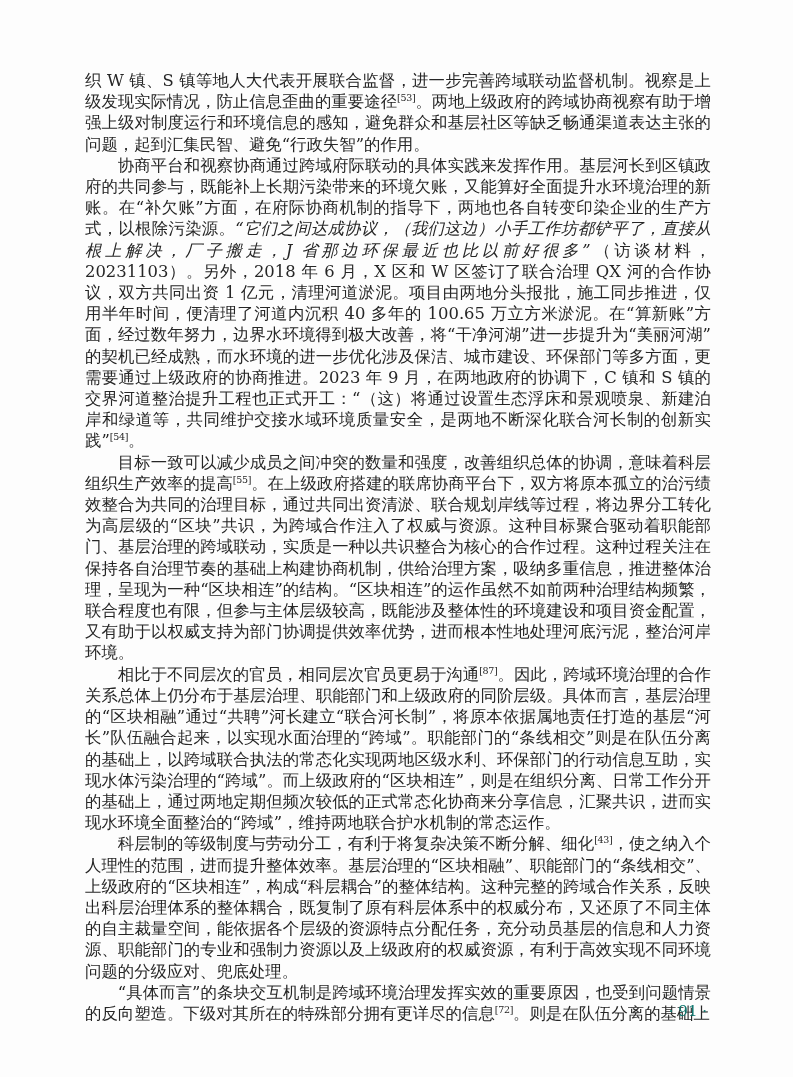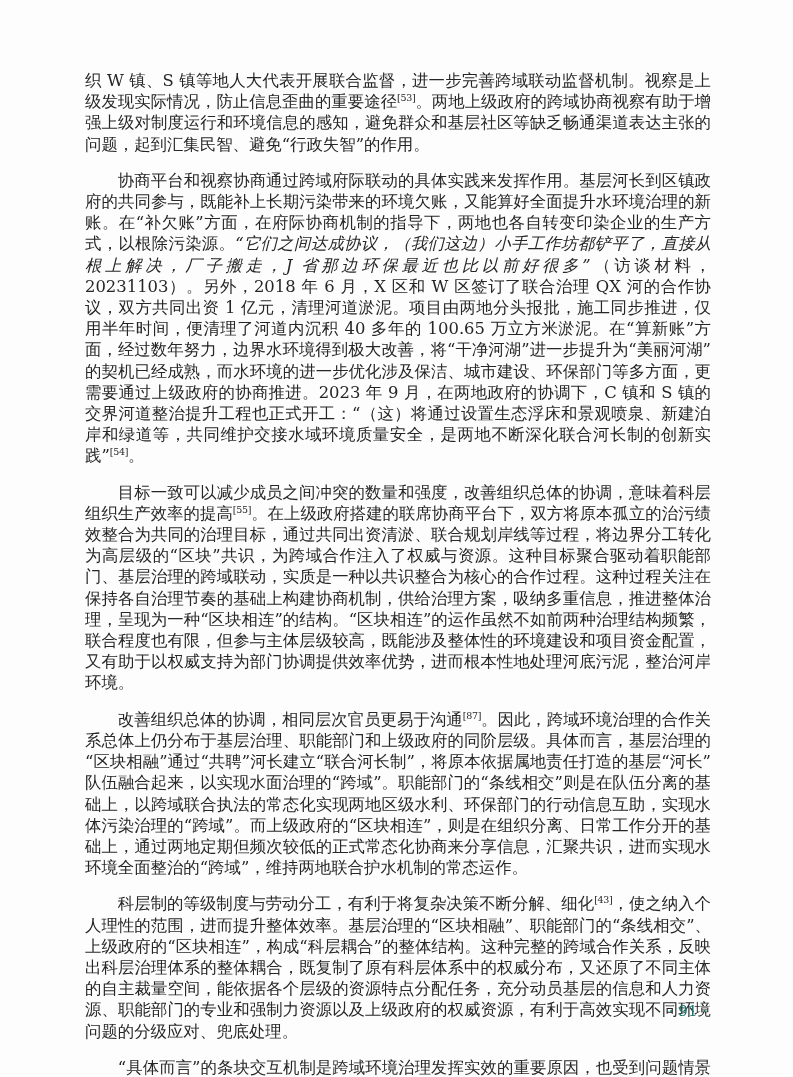--- a/index.html
+++ b/index.html
@@ -25,21 +25,20 @@
     line-height: 21.2px;
     text-align: justify;
     text-justify: inter-character;
   }
   .para {
     margin: 0;
     padding: 0;
   }
   .para.indent {
     text-indent: 2em;
-    margin-top: 15px;
   }
   .kai {
     font-style: italic;
   }
   sup.ref {
     font-size: 9.5px;
     line-height: 0;
     vertical-align: super;
     letter-spacing: -0.3px;
   }
@@ -52,20 +51,20 @@
   }
 </style>
 </head>
 <body>
 
 <div class="page">
   <div class="content">
       <p class="para"><span>织 W 镇、S 镇等地人大代表开展联合监督，进一步完善跨域联动监督机制。视察是上级发现实际情况，防止信息歪曲的重要途径</span><sup class="ref">[53]</sup><span>。两地上级政府的跨域协商视察有助于增强上级对制度运行和环境信息的感知，避免群众和基层社区等缺乏畅通渠道表达主张的问题，起到汇集民智、避免“行政失智”的作用。</span></p>
       <p class="para indent"><span>协商平台和视察协商通过跨域府际联动的具体实践来发挥作用。基层河长到区镇政府的共同参与，既能补上长期污染带来的环境欠账，又能算好全面提升水环境治理的新账。在“补欠账”方面，在府际协商机制的指导下，两地也各自转变印染企业的生产方式，以根除污染源。</span><span class="kai">“它们之间达成协议，（我们这边）小手工作坊都铲平了，直接从根上解决，厂子搬走，J 省那边环保最近也比以前好很多”</span><span>（访谈材料，20231103）。另外，2018 年 6 月，X 区和 W 区签订了联合治理 QX 河的合作协议，双方共同出资 1 亿元，清理河道淤泥。项目由两地分头报批，施工同步推进，仅用半年时间，便清理了河道内沉积 40 多年的 100.65 万立方米淤泥。在“算新账”方面，经过数年努力，边界水环境得到极大改善，将“干净河湖”进一步提升为“美丽河湖”的契机已经成熟，而水环境的进一步优化涉及保洁、城市建设、环保部门等多方面，更需要通过上级政府的协商推进。2023 年 9 月，在两地政府的协调下，C 镇和 S 镇的交界河道整治提升工程也正式开工：“（这）将通过设置生态浮床和景观喷泉、新建泊岸和绿道等，共同维护交接水域环境质量安全，是两地不断深化联合河长制的创新实践”</span><sup class="ref">[54]</sup><span>。</span></p>
       <p class="para indent"><span>目标一致可以减少成员之间冲突的数量和强度，改善组织总体的协调，意味着科层组织生产效率的提高</span><sup class="ref">[55]</sup><span>。在上级政府搭建的联席协商平台下，双方将原本孤立的治污绩效整合为共同的治理目标，通过共同出资清淤、联合规划岸线等过程，将边界分工转化为高层级的“区块”共识，为跨域合作注入了权威与资源。这种目标聚合驱动着职能部门、基层治理的跨域联动，实质是一种以共识整合为核心的合作过程。这种过程关注在保持各自治理节奏的基础上构建协商机制，供给治理方案，吸纳多重信息，推进整体治理，呈现为一种“区块相连”的结构。“区块相连”的运作虽然不如前两种治理结构频繁，联合程度也有限，但参与主体层级较高，既能涉及整体性的环境建设和项目资金配置，又有助于以权威支持为部门协调提供效率优势，进而根本性地处理河底污泥，整治河岸环境。</span></p>
-      <p class="para indent"><span>改善组织总体的协调，相同层次官员更易于沟通</span><sup class="ref">[87]</sup><span>。因此，跨域环境治理的合作关系总体上仍分布于基层治理、职能部门和上级政府的同阶层级。具体而言，基层治理的“区块相融”通过“共聘”河长建立“联合河长制”，将原本依据属地责任打造的基层“河长”队伍融合起来，以实现水面治理的“跨域”。职能部门的“条线相交”则是在队伍分离的基础上，以跨域联合执法的常态化实现两地区级水利、环保部门的行动信息互助，实现水体污染治理的“跨域”。而上级政府的“区块相连”，则是在组织分离、日常工作分开的基础上，通过两地定期但频次较低的正式常态化协商来分享信息，汇聚共识，进而实现水环境全面整治的“跨域”，维持两地联合护水机制的常态运作。</span></p>
+      <p class="para indent"><span>相比于不同层次的官员，相同层次官员更易于沟通</span><sup class="ref">[87]</sup><span>。因此，跨域环境治理的合作关系总体上仍分布于基层治理、职能部门和上级政府的同阶层级。具体而言，基层治理的“区块相融”通过“共聘”河长建立“联合河长制”，将原本依据属地责任打造的基层“河长”队伍融合起来，以实现水面治理的“跨域”。职能部门的“条线相交”则是在队伍分离的基础上，以跨域联合执法的常态化实现两地区级水利、环保部门的行动信息互助，实现水体污染治理的“跨域”。而上级政府的“区块相连”，则是在组织分离、日常工作分开的基础上，通过两地定期但频次较低的正式常态化协商来分享信息，汇聚共识，进而实现水环境全面整治的“跨域”，维持两地联合护水机制的常态运作。</span></p>
       <p class="para indent"><span>科层制的等级制度与劳动分工，有利于将复杂决策不断分解、细化</span><sup class="ref">[43]</sup><span>，使之纳入个人理性的范围，进而提升整体效率。基层治理的“区块相融”、职能部门的“条线相交”、上级政府的“区块相连”，构成“科层耦合”的整体结构。这种完整的跨域合作关系，反映出科层治理体系的整体耦合，既复制了原有科层体系中的权威分布，又还原了不同主体的自主裁量空间，能依据各个层级的资源特点分配任务，充分动员基层的信息和人力资源、职能部门的专业和强制力资源以及上级政府的权威资源，有利于高效实现不同环境问题的分级应对、兜底处理。</span></p>
       <p class="para indent"><span>“具体而言”的条块交互机制是跨域环境治理发挥实效的重要原因，也受到问题情景的反向塑造。下级对其所在的特殊部分拥有更详尽的信息</span><sup class="ref">[72]</sup><span>。则是在队伍分离的基础上</span></p>
     </div>
   <div class="footer">
     <span>· 91 ·</span>
   </div>
 </div>
 
 </body></html>

